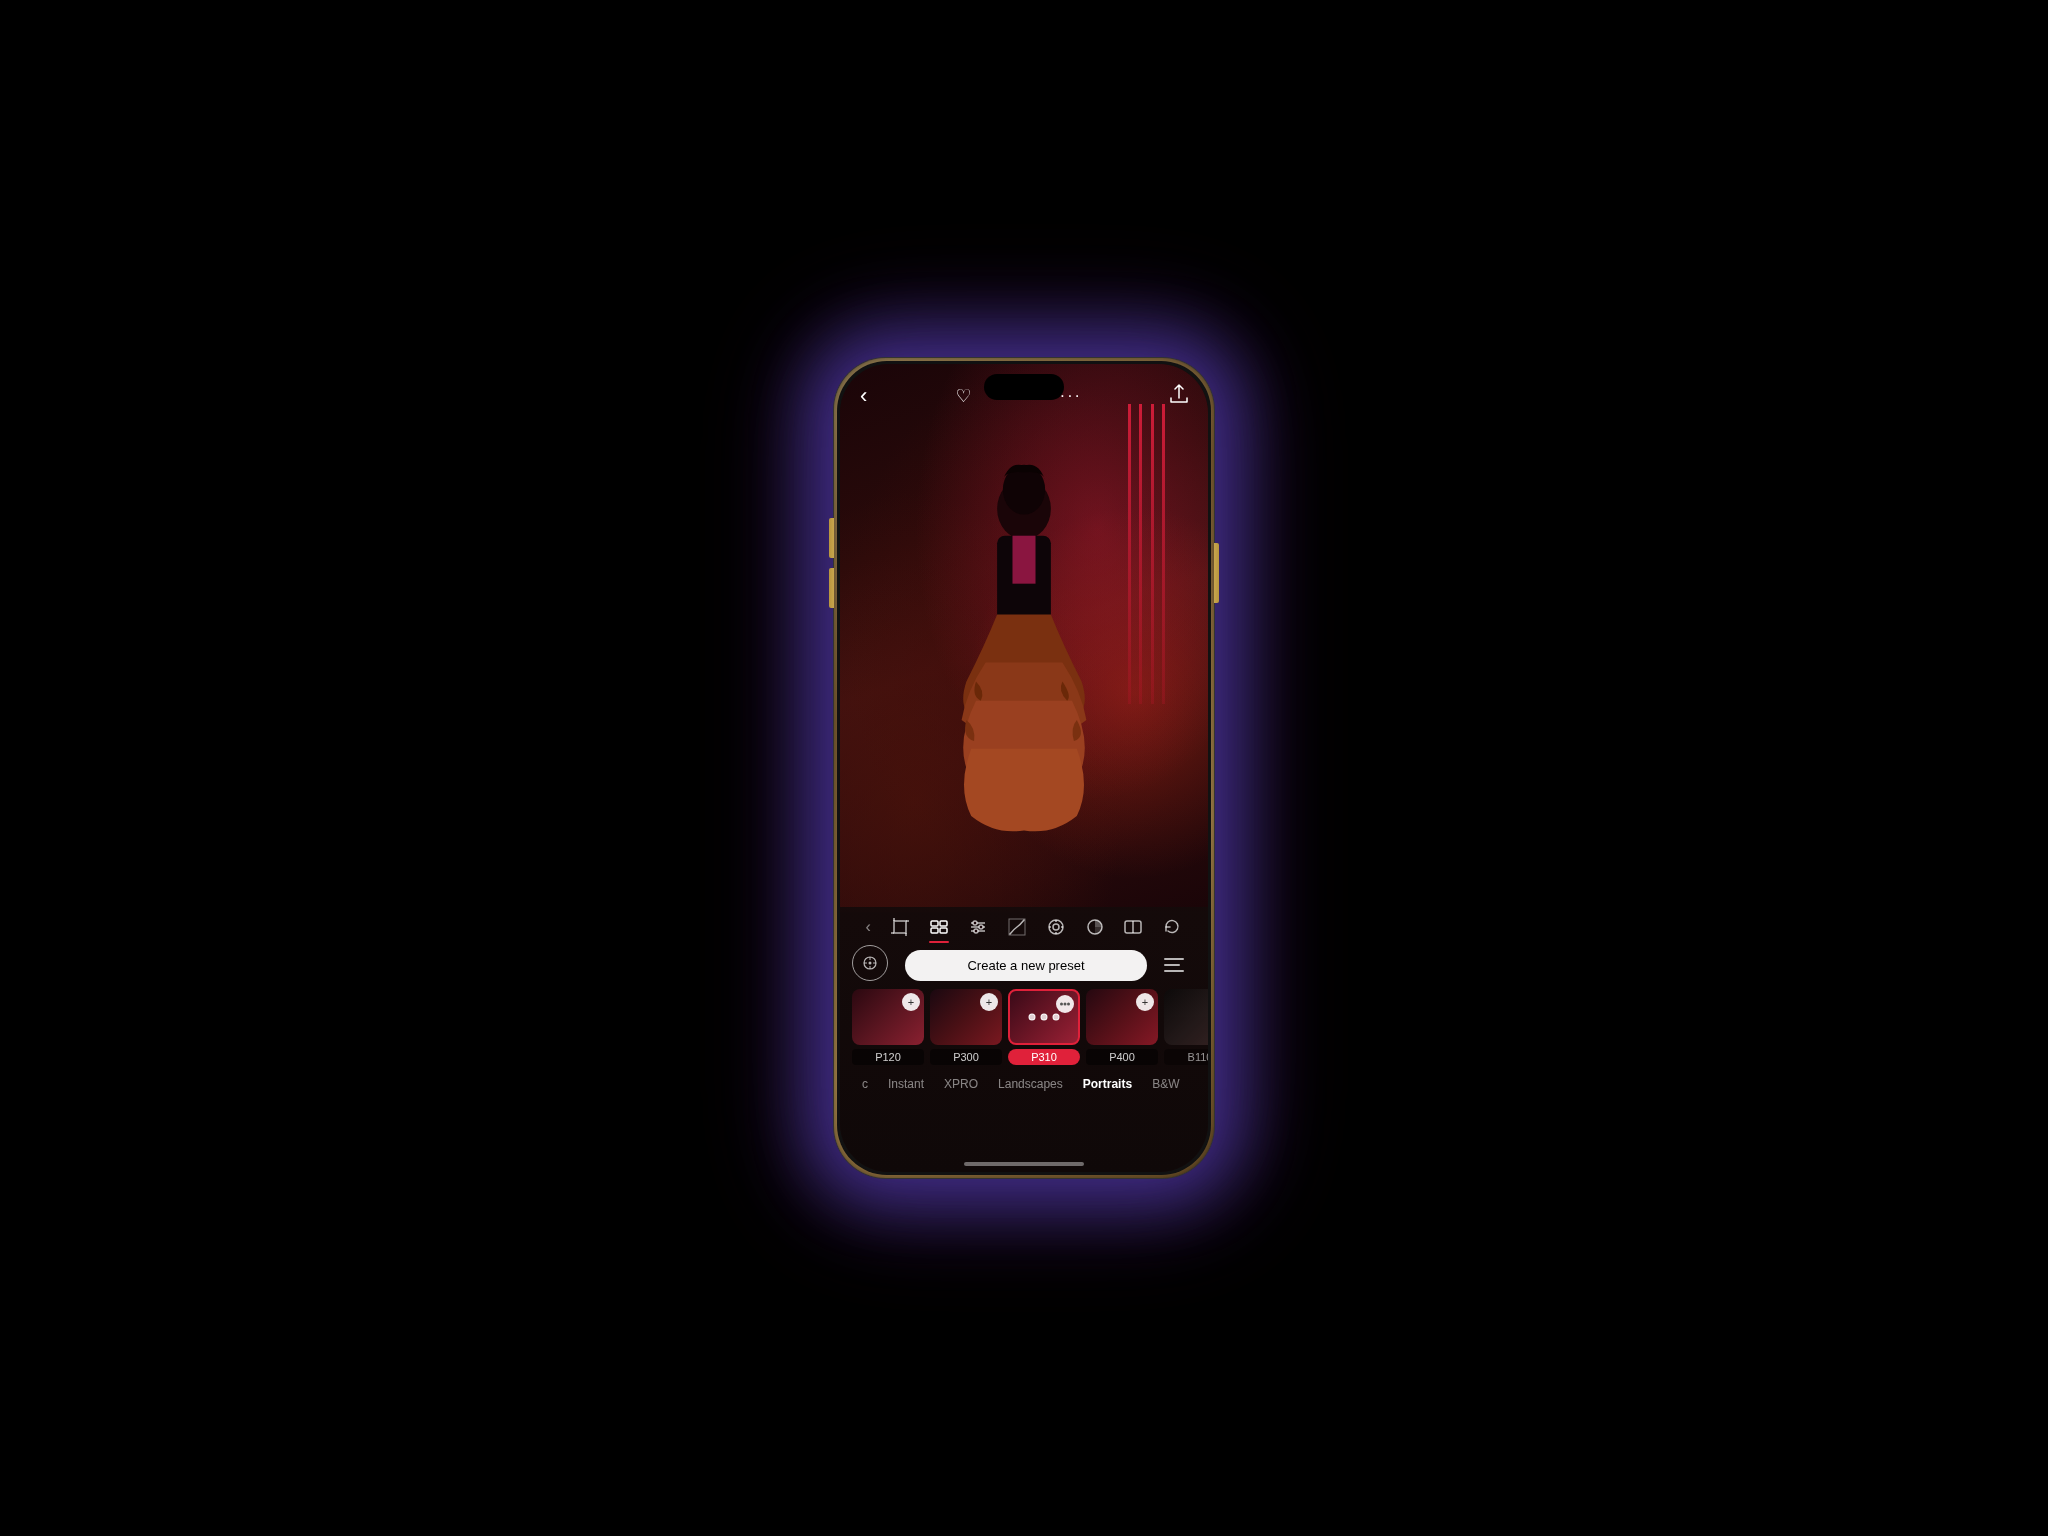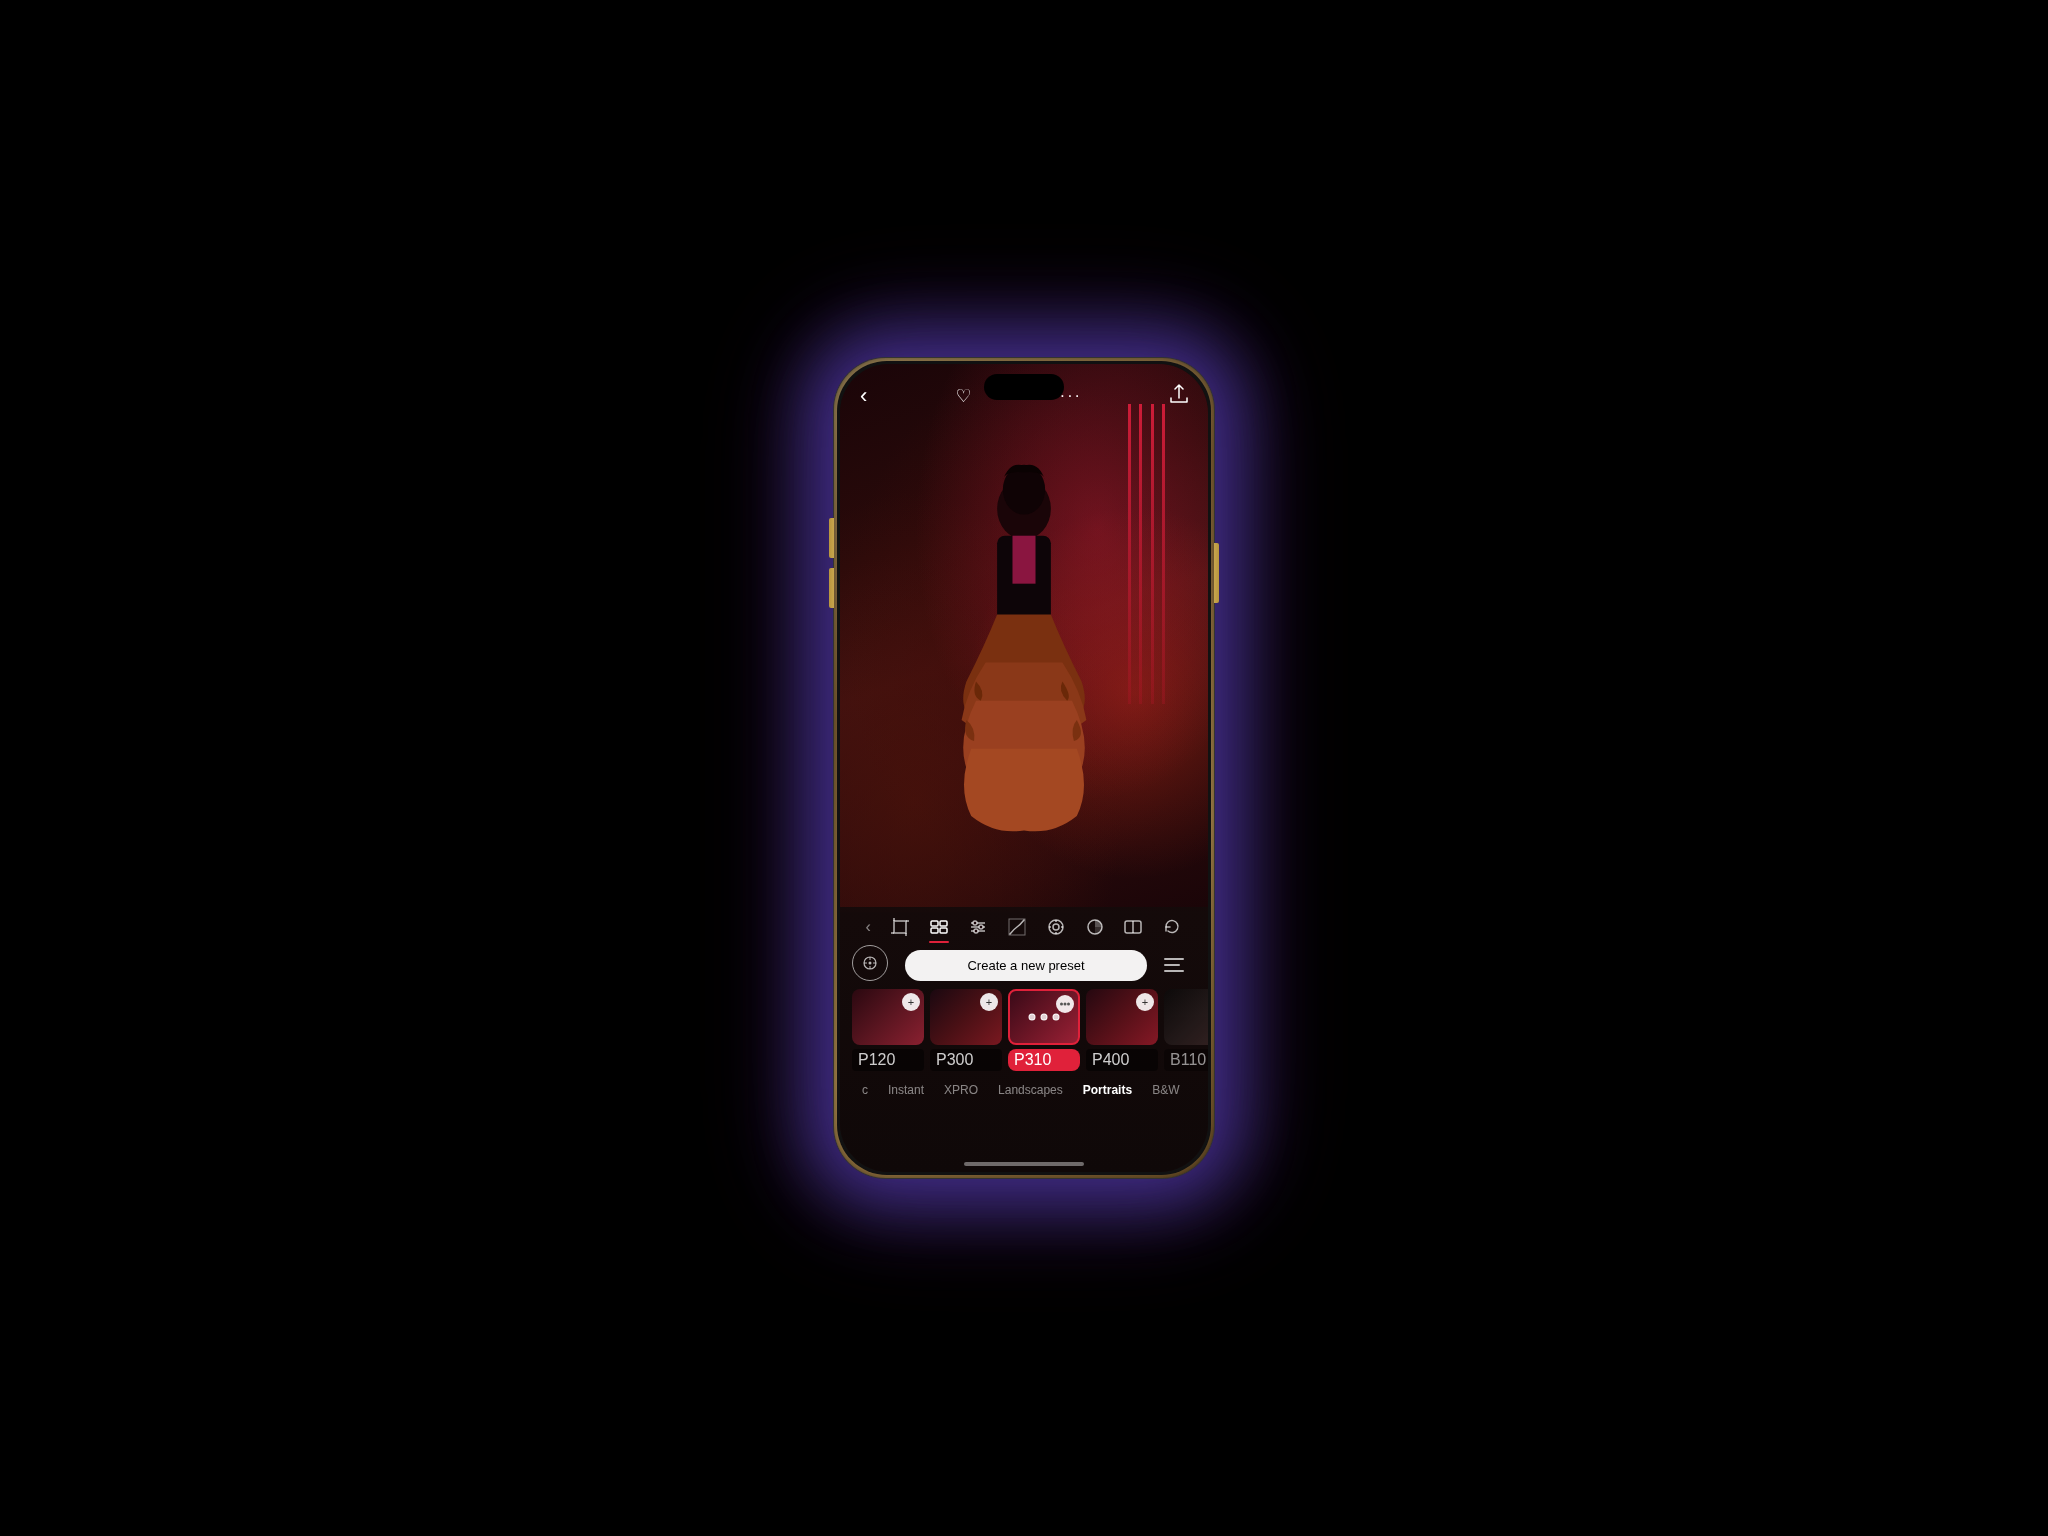--- a/index.html
+++ b/index.html
@@ -335,27 +335,27 @@
 
     .preset-dot {
       width: 7px;
       height: 7px;
       border-radius: 50%;
       background: rgba(255,255,255,0.8);
       border: 1px solid rgba(255,255,255,0.9);
     }
 
     .preset-label {
-      font-size: 16px;
+      font-size: 11px;
       color: rgba(255,255,255,0.8);
       background: rgba(0,0,0,0.5);
       padding: 2px 6px;
       border-radius: 4px;
       width: 100%;
-      text-align: left;
+      text-align: center;
     }
 
     .preset-label.active {
       background: #e0213a;
       color: #fff;
       border-radius: 8px;
     }
 
     
     .category-tabs {

